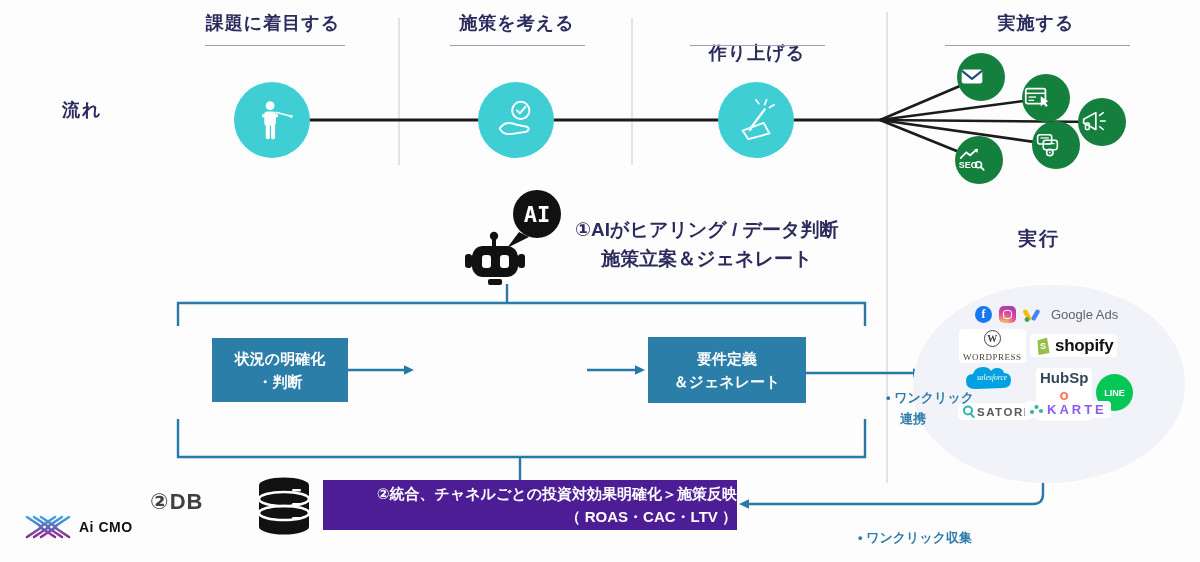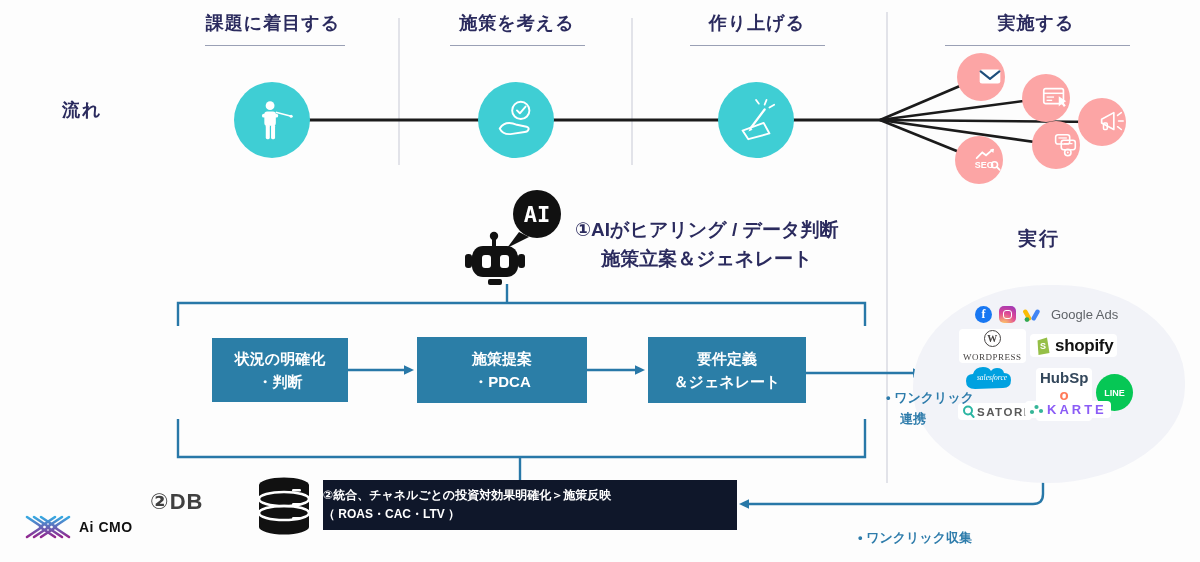--- a/index.html
+++ b/index.html
@@ -6,34 +6,34 @@
   #canvas{position:relative;width:1200px;height:562px;background:#fdfdfd;overflow:hidden;
           font-family:"Liberation Sans","DejaVu Sans",sans-serif;}
   .abs{position:absolute;}
   .overlay{position:absolute;left:0;top:0;z-index:0;pointer-events:none;}
   .col-head{position:absolute;top:11px;z-index:2;font-size:18px;font-weight:bold;color:#2b2b5e;
             text-align:center;transform:translateX(-50%);letter-spacing:1px;white-space:nowrap;}
   .col-underline{position:absolute;top:45px;height:1px;background:#9aa0b5;z-index:2;}
   .side-label{position:absolute;z-index:2;font-size:18px;font-weight:bold;color:#2b2b5e;letter-spacing:2px;}
   .flow-circle{position:absolute;z-index:2;width:76px;height:76px;border-radius:50%;background:#3fced4;
                display:flex;align-items:center;justify-content:center;}
-  .exec-circle{position:absolute;z-index:2;width:48px;height:48px;border-radius:50%;background:#fca5a5;
-               display:flex;align-items:center;justify-content:flex-end;}
+  .exec-circle{position:absolute;z-index:2;width:48px;height:48px;border-radius:50%;background:#15803d;
+               display:flex;align-items:center;justify-content:flex-start;}
   .caption{position:absolute;z-index:2;text-align:center;color:#2b2b5e;font-weight:bold;
            font-size:19px;line-height:29px;white-space:nowrap;}
   .pbox{position:absolute;z-index:2;background:#2b7ea7;color:#fff;font-weight:bold;font-size:15px;
         display:flex;flex-direction:column;align-items:center;justify-content:center;line-height:1.55;text-align:center;}
   .cloud{position:absolute;z-index:1;left:913px;top:285px;width:272px;height:198px;background:#f2f3f8;
          border-radius:50% 48% 52% 50% / 52% 50% 50% 48%;}
   .logo-pill{position:absolute;z-index:2;background:#fff;border-radius:4px;display:flex;align-items:center;
              padding:1px 4px;white-space:nowrap;}
   .steel-note{position:absolute;z-index:2;color:#2e7cab;font-weight:bold;font-size:13px;line-height:21px;white-space:nowrap;}
   .db-label{position:absolute;z-index:2;font-size:22px;font-weight:bold;color:#404040;letter-spacing:1px;}
-  .db-box{position:absolute;z-index:2;left:323px;top:480px;width:414px;height:50px;background:#0f172a;color:#fff;
-          font-weight:bold;font-size:12px;display:flex;flex-direction:column;align-items:flex-start;justify-content:center;
+  .db-box{position:absolute;z-index:2;left:323px;top:480px;width:414px;height:50px;background:#4c1d95;color:#fff;
+          font-weight:bold;font-size:15px;display:flex;flex-direction:column;align-items:flex-end;justify-content:center;
           line-height:1.55;text-align:center;}
   .brand{position:absolute;z-index:2;left:25px;top:510px;display:flex;align-items:center;gap:8px;}
   .brand-name{font-size:14px;font-weight:800;color:#101010;letter-spacing:0.5px;}
   .fb{width:17px;height:17px;border-radius:50%;background:#1877f2;color:#fff;font-size:12px;font-weight:bold;
       display:flex;align-items:center;justify-content:center;font-family:"Liberation Serif",serif;}
   .ig{width:17px;height:17px;border-radius:5px;position:relative;
       background:radial-gradient(circle at 28% 115%,#fdc468 10%,#df4996 55%,#9b36b7 95%);}
   .ig-lens{position:absolute;left:4px;top:4px;width:7px;height:7px;border:1.5px solid #fff;border-radius:3px;}
   .gads-text{font-size:13px;color:#5f6368;margin-left:4px;}
   .wp{display:flex;flex-direction:column;align-items:center;}
@@ -80,21 +80,21 @@
     <g fill="#2878a8">
       <polygon points="414,370 404,365.2 404,374.8"></polygon>
       <polygon points="645,370 635,365.2 635,374.8"></polygon>
       <polygon points="923,373 913,368.2 913,377.8"></polygon>
       <polygon points="739,504 749,499.2 749,508.8"></polygon>
     </g>
   </svg>
 
   <div class="col-head" style="left:273px;">課題に着目する</div>
   <div class="col-head" style="left:517px;">施策を考える</div>
-  <div class="col-head" style="left:757px;">作り上げる</div>
+  <div class="col-head" style="left:757px;margin-top:30px;">作り上げる</div>
   <div class="col-head" style="left:1036px;">実施する</div>
   <div class="col-underline" style="left:205px;width:140px;"></div>
   <div class="col-underline" style="left:450px;width:135px;"></div>
   <div class="col-underline" style="left:690px;width:135px;"></div>
   <div class="col-underline" style="left:945px;width:185px;"></div>
 
   <div class="side-label" style="left:62px;top:98px;">流れ</div>
 
   <div class="flow-circle" style="left:234px;top:82px;">
     <svg width="46" height="48" viewBox="0 0 48 48">
@@ -194,24 +194,20 @@
   <div class="caption" style="left:575px;top:215px;">
     <div>①AIがヒアリング / データ判断</div>
     <div>施策立案＆ジェネレート</div>
   </div>
 
   <div class="exec-label" style="left:1018px;top:226px;text-align:right;">実行</div>
 
   <div class="pbox" style="left:212px;top:338px;width:136px;height:64px;">
     <div>状況の明確化</div>
     <div>・判断</div>
-  </div>
-  <div class="pbox" style="left:417px;top:337px;width:170px;height:66px;">
-    <div>施策提案</div>
-    <div>・PDCA</div>
   </div>
   <div class="pbox" style="left:648px;top:337px;width:158px;height:66px;">
     <div>要件定義</div>
     <div>＆ジェネレート</div>
   </div>
 
   <div class="cloud"></div>
 
   <div class="logo-pill" style="left:971px;top:305px;gap:7px;background:transparent;">
     <div class="fb">f</div>

